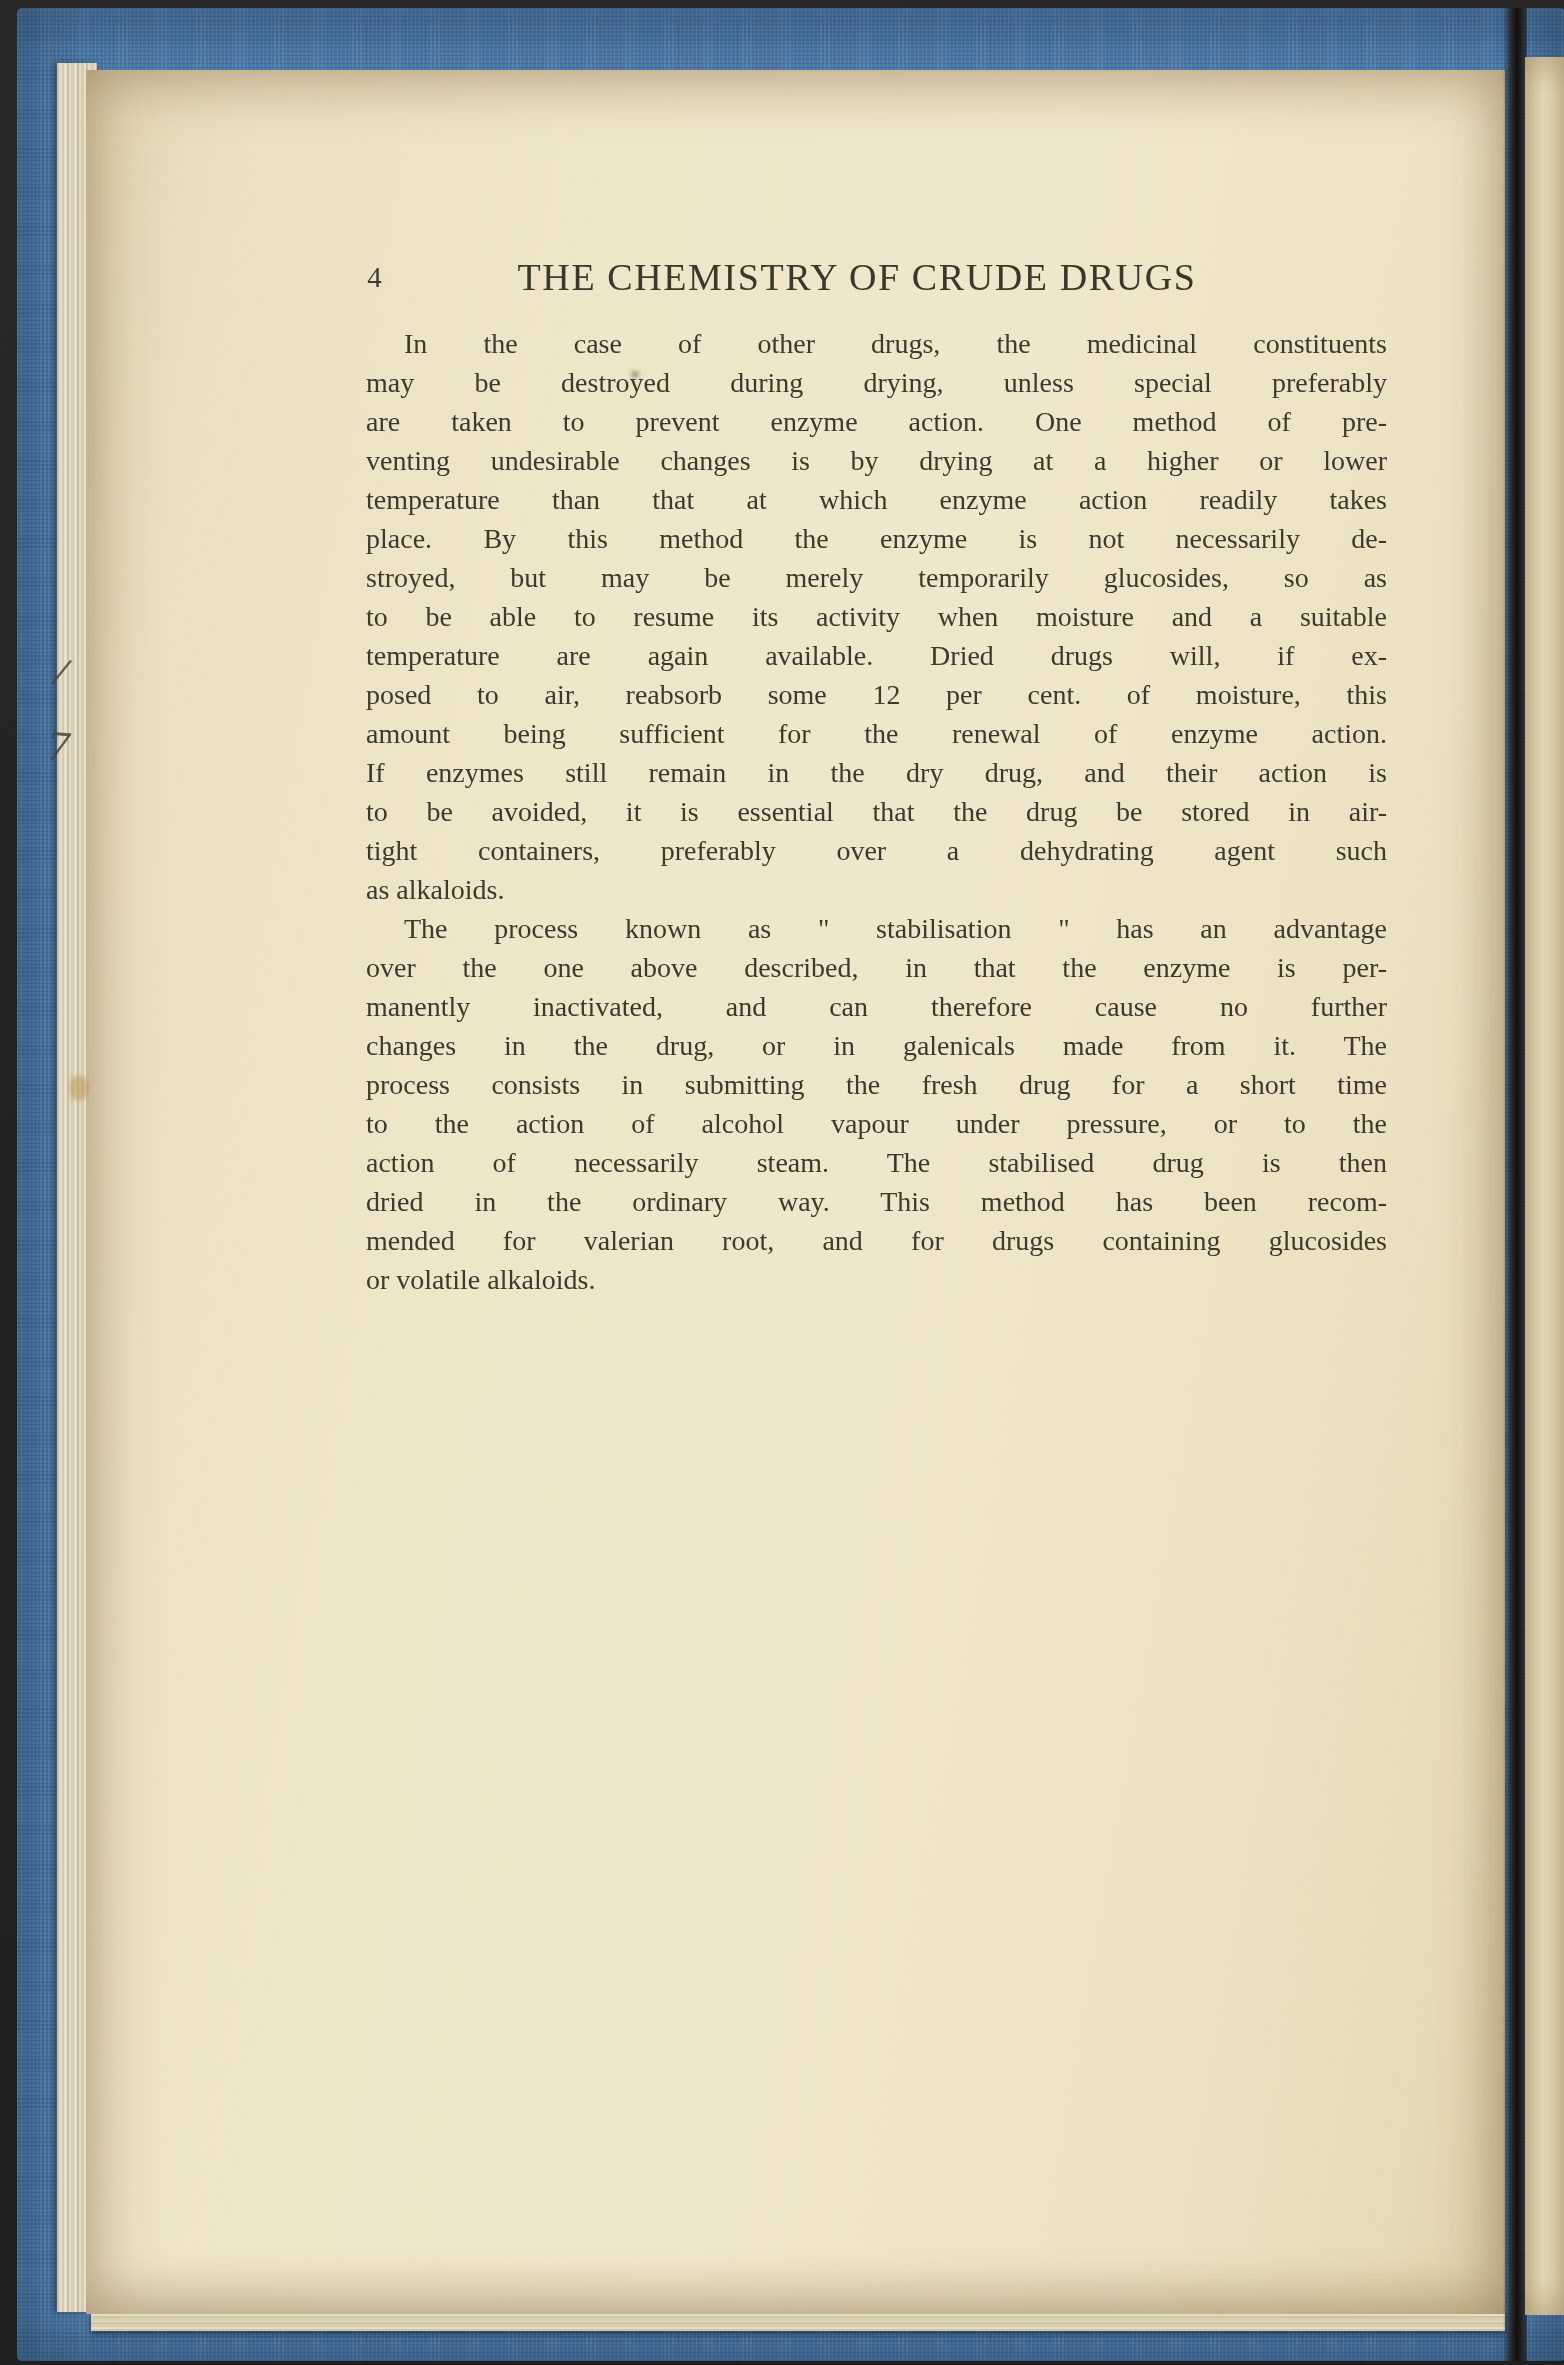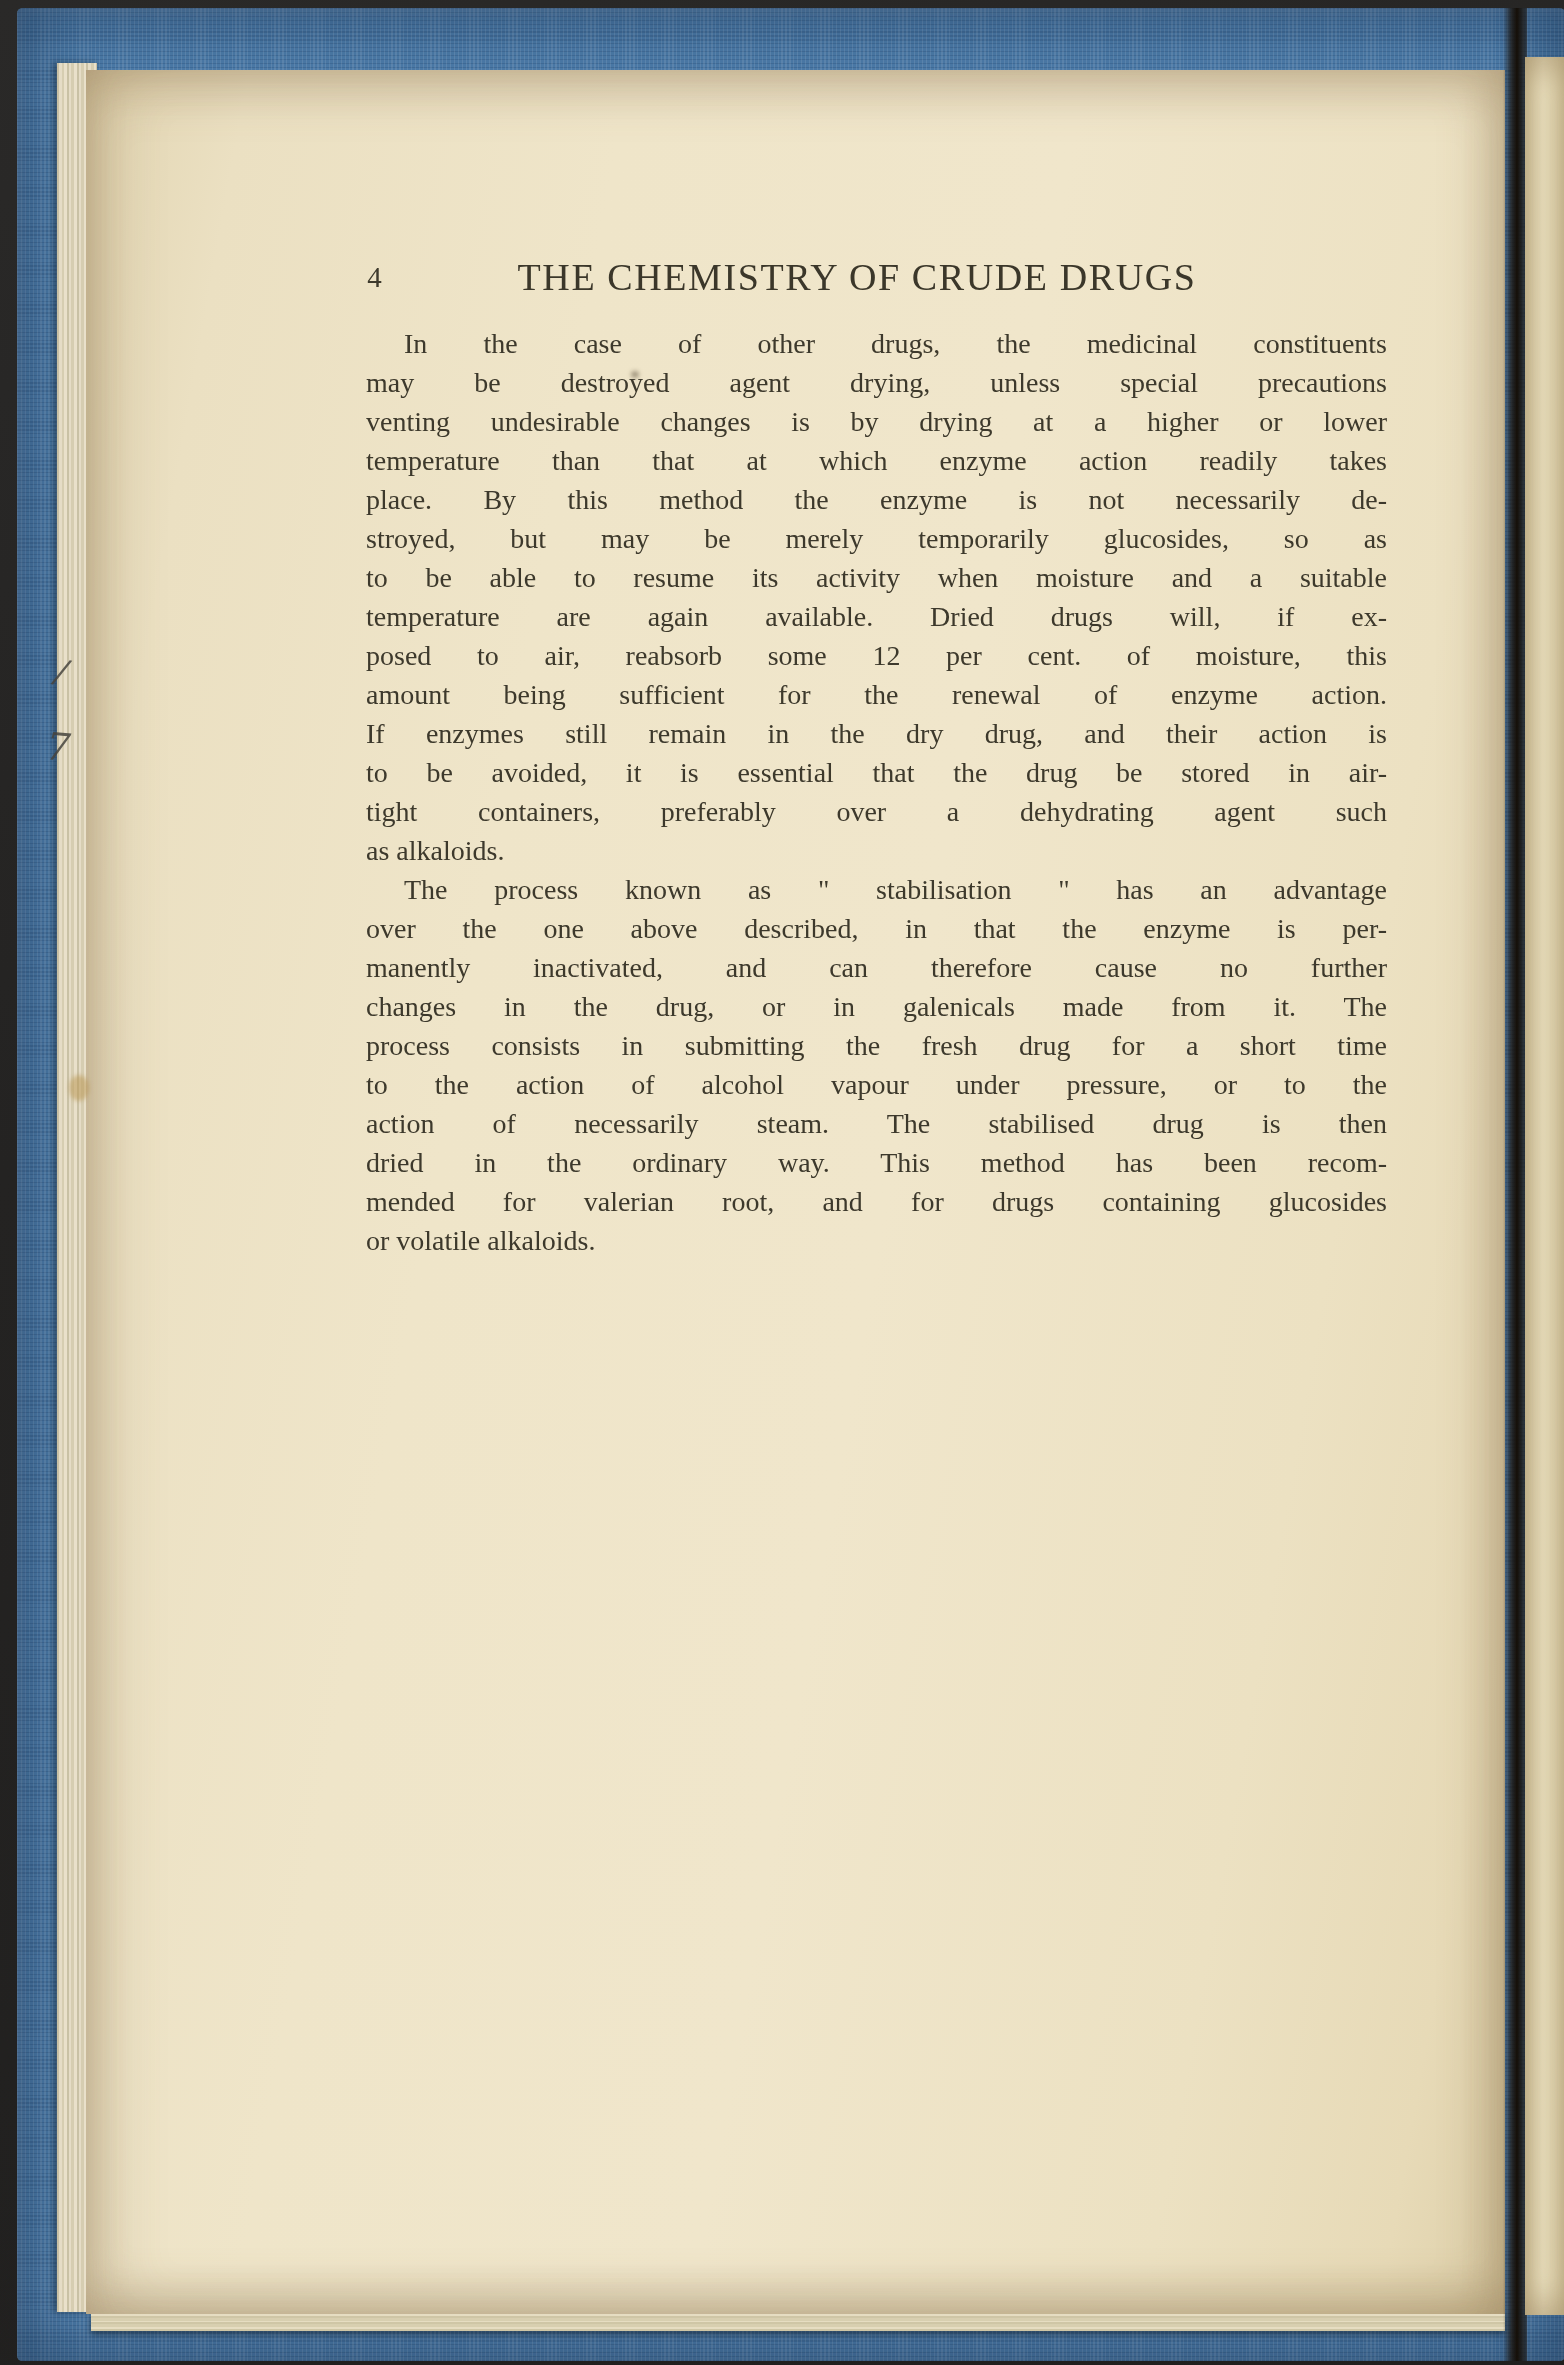--- a/index.html
+++ b/index.html
@@ -160,21 +160,22 @@
 
   <div class="page">
 
     <div class="page-header">
       <span class="page-number">4</span>
       <span class="running-title">THE CHEMISTRY OF CRUDE DRUGS</span>
     </div>
 
     <div class="page-body">
       <div class="line indent">In the case of other drugs, the medicinal constituents</div>
-      <div class="line">may be destroyed agent drying, unless special precautions</div>
+      <div class="line">may be destroyed during drying, unless special preferably</div>
+      <div class="line">are taken to prevent enzyme action.  One method of pre-</div>
       <div class="line">venting undesirable changes is by drying at a higher or lower</div>
       <div class="line">temperature than that at which enzyme action readily takes</div>
       <div class="line">place.  By this method the enzyme is not necessarily de-</div>
       <div class="line">stroyed, but may be merely temporarily glucosides, so as</div>
       <div class="line">to be able to resume its activity when moisture and a suitable</div>
       <div class="line">temperature are again available.  Dried drugs will, if ex-</div>
       <div class="line">posed to air, reabsorb some 12 per cent. of moisture, this</div>
       <div class="line">amount being sufficient for the renewal of enzyme action.</div>
       <div class="line">If enzymes still remain in the dry drug, and their action is</div>
       <div class="line">to be avoided, it is essential that the drug be stored in air-</div>

